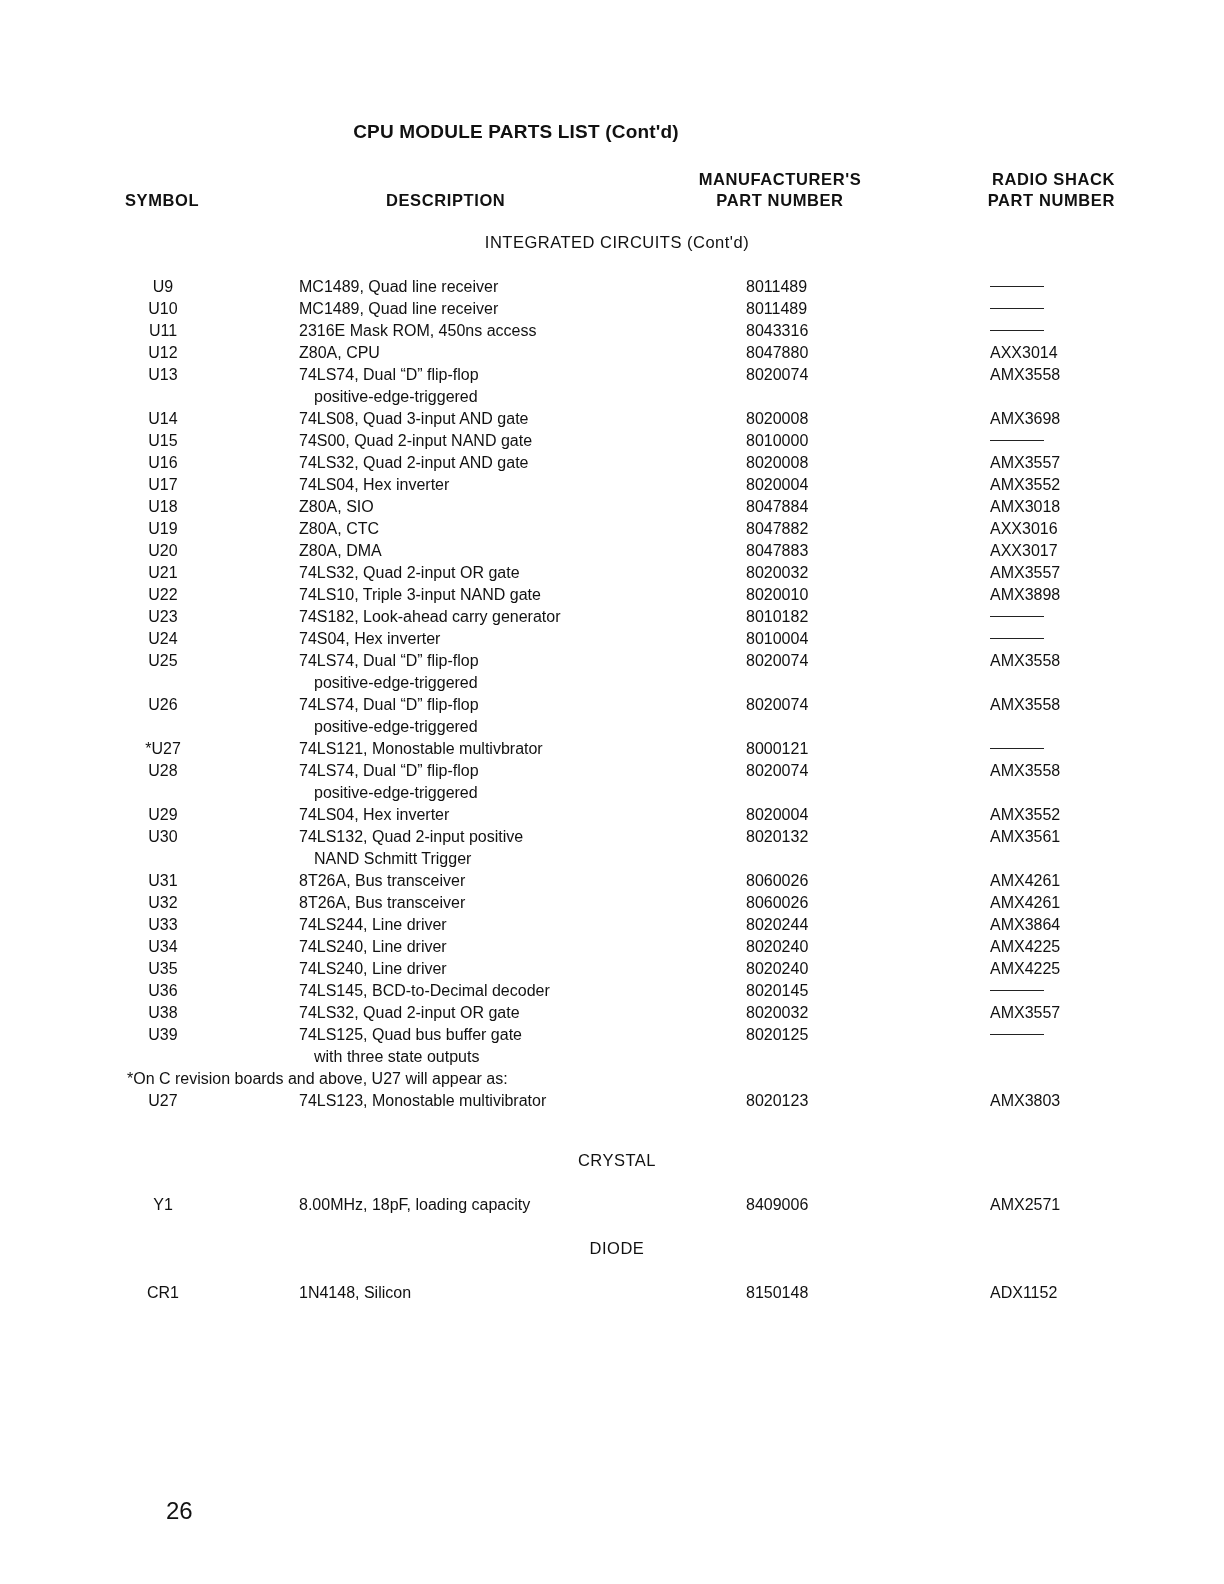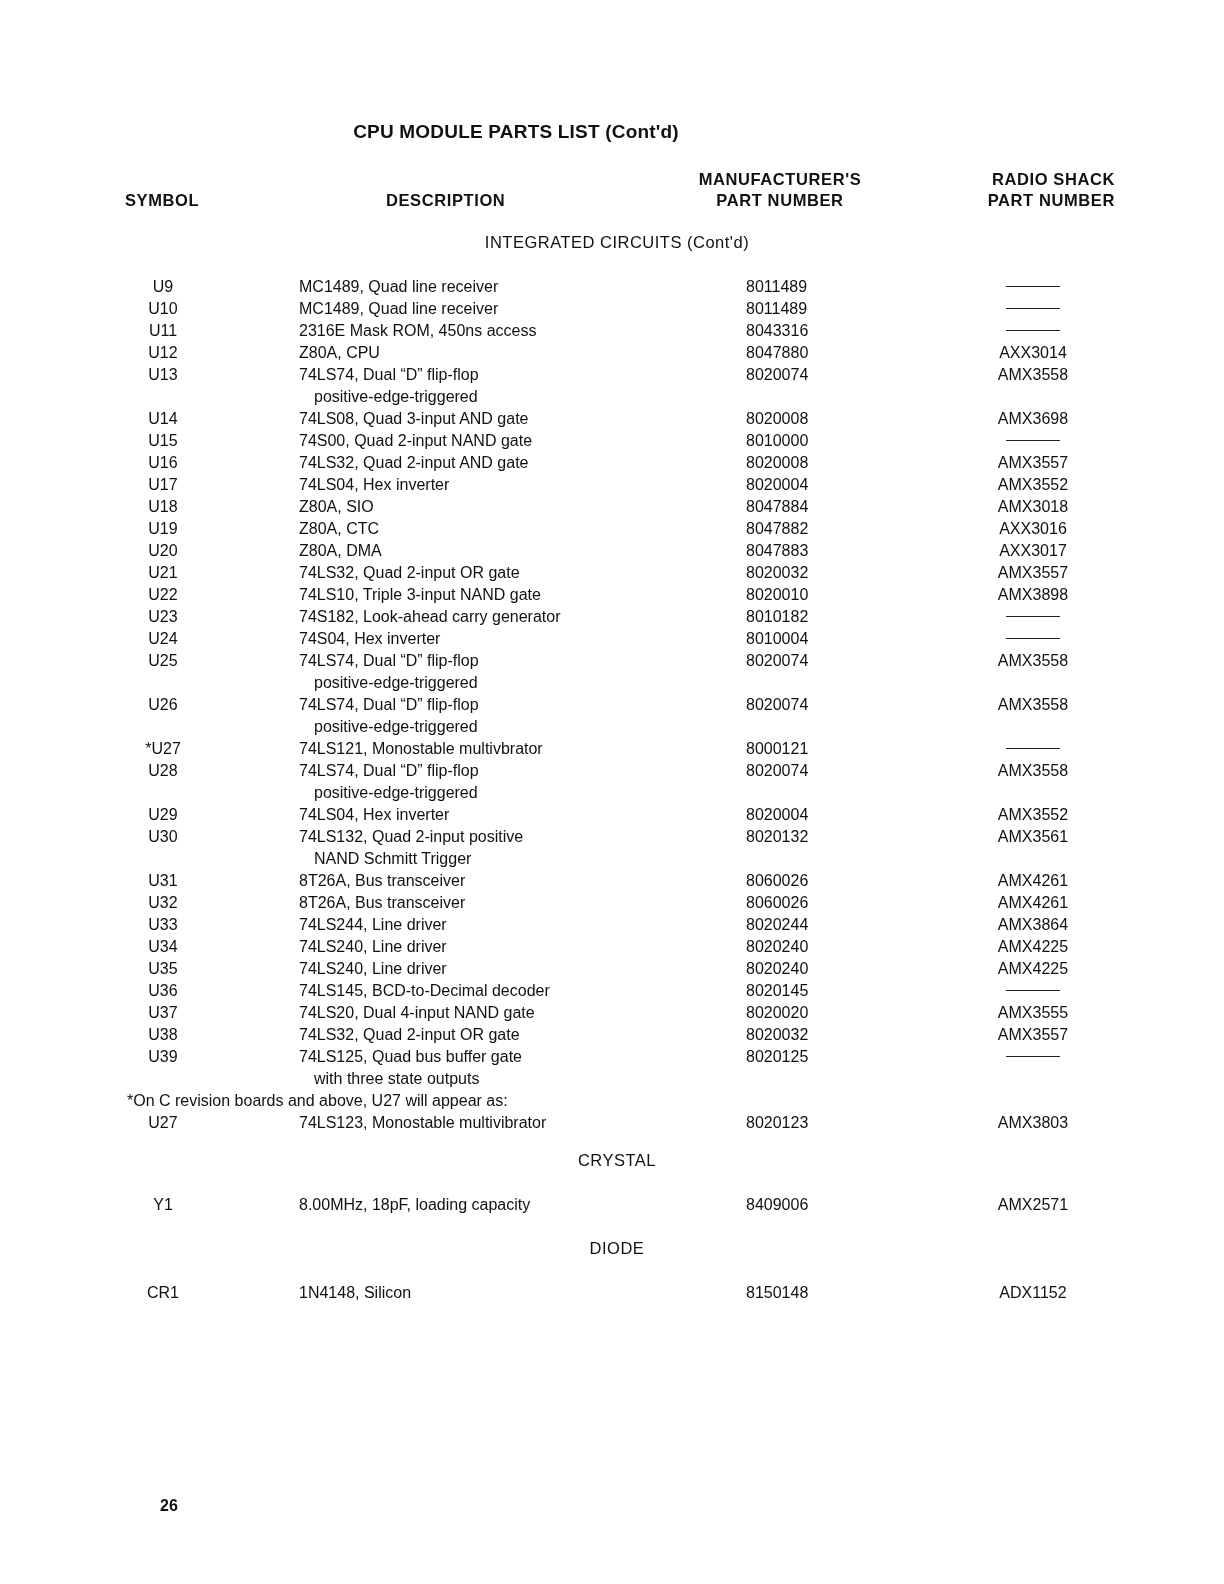--- a/index.html
+++ b/index.html
@@ -13,26 +13,26 @@
   .hdr-mfr { left: 676px; width: 208px; top: 169px; }
   .hdr-rs { left: 955px; width: 160px; top: 169px; text-align: right; }
   .section { position: absolute; left: 0; width: 1234px; text-align: center; font-size: 16.5px; letter-spacing: 0.5px; }
   .rows { position: absolute; left: 0; top: 276px; width: 1192px; }
   .row { position: relative; height: 22px; font-size: 16px; line-height: 22px; }
   .row.tall { height: 44px; }
   .c-sym { position: absolute; left: 120px; width: 86px; text-align: center; }
   .c-desc { position: absolute; left: 299px; width: 380px; white-space: nowrap; }
   .c-desc .l2 { display: block; padding-left: 15px; }
   .c-mfr { position: absolute; left: 746px; }
-  .c-rs { position: absolute; left: 990px; width: 86px; text-align: center; }
+  .c-rs { position: absolute; left: 990px; width: 86px; }
   .dash { display: inline-block; width: 54px; border-top: 1.4px solid #222; vertical-align: middle; margin-top: -2px; }
   .note { position: relative; height: 22px; font-size: 16px; line-height: 22px; }
   .note span { position: absolute; left: 127px; white-space: nowrap; }
   .row2 { position: absolute; left: 0; width: 1224px; height: 22px; font-size: 16px; line-height: 22px; }
-  .page-num { position: absolute; left: 160px; top: 1497px; font-size: 16px; font-weight: bold; }
+  .page-num { position: absolute; left: 166px; top: 1497px; font-size: 24px; font-weight: normal; }
 </style>
 </head>
 <body>
 
 <div class="title">CPU MODULE PARTS LIST (Cont'd)</div>
 
 <div class="hdr hdr-symbol">SYMBOL</div>
 <div class="hdr hdr-desc">DESCRIPTION</div>
 <div class="hdr hdr-mfr">
   <div>MANUFACTURER'S</div>
@@ -206,26 +206,20 @@
       <span class="c-sym">U35</span>
       <span class="c-desc"><span>74LS240, Line driver</span></span>
       <span class="c-mfr">8020240</span>
       <span class="c-rs">AMX4225</span>
     </div>
     <div class="row">
       <span class="c-sym">U36</span>
       <span class="c-desc"><span>74LS145, BCD-to-Decimal decoder</span></span>
       <span class="c-mfr">8020145</span>
       <span class="c-rs"><span class="dash"></span></span>
-    </div>
-    <div class="row">
-      <span class="c-sym">U37</span>
-      <span class="c-desc"><span>74LS20, Dual 4-input NAND gate</span></span>
-      <span class="c-mfr">8020020</span>
-      <span class="c-rs">AMX3555</span>
     </div>
     <div class="row">
       <span class="c-sym">U38</span>
       <span class="c-desc"><span>74LS32, Quad 2-input OR gate</span></span>
       <span class="c-mfr">8020032</span>
       <span class="c-rs">AMX3557</span>
     </div>
     <div class="row tall">
       <span class="c-sym">U39</span>
       <span class="c-desc"><span>74LS125, Quad bus buffer gate</span><span class="l2">with three state outputs</span></span>

